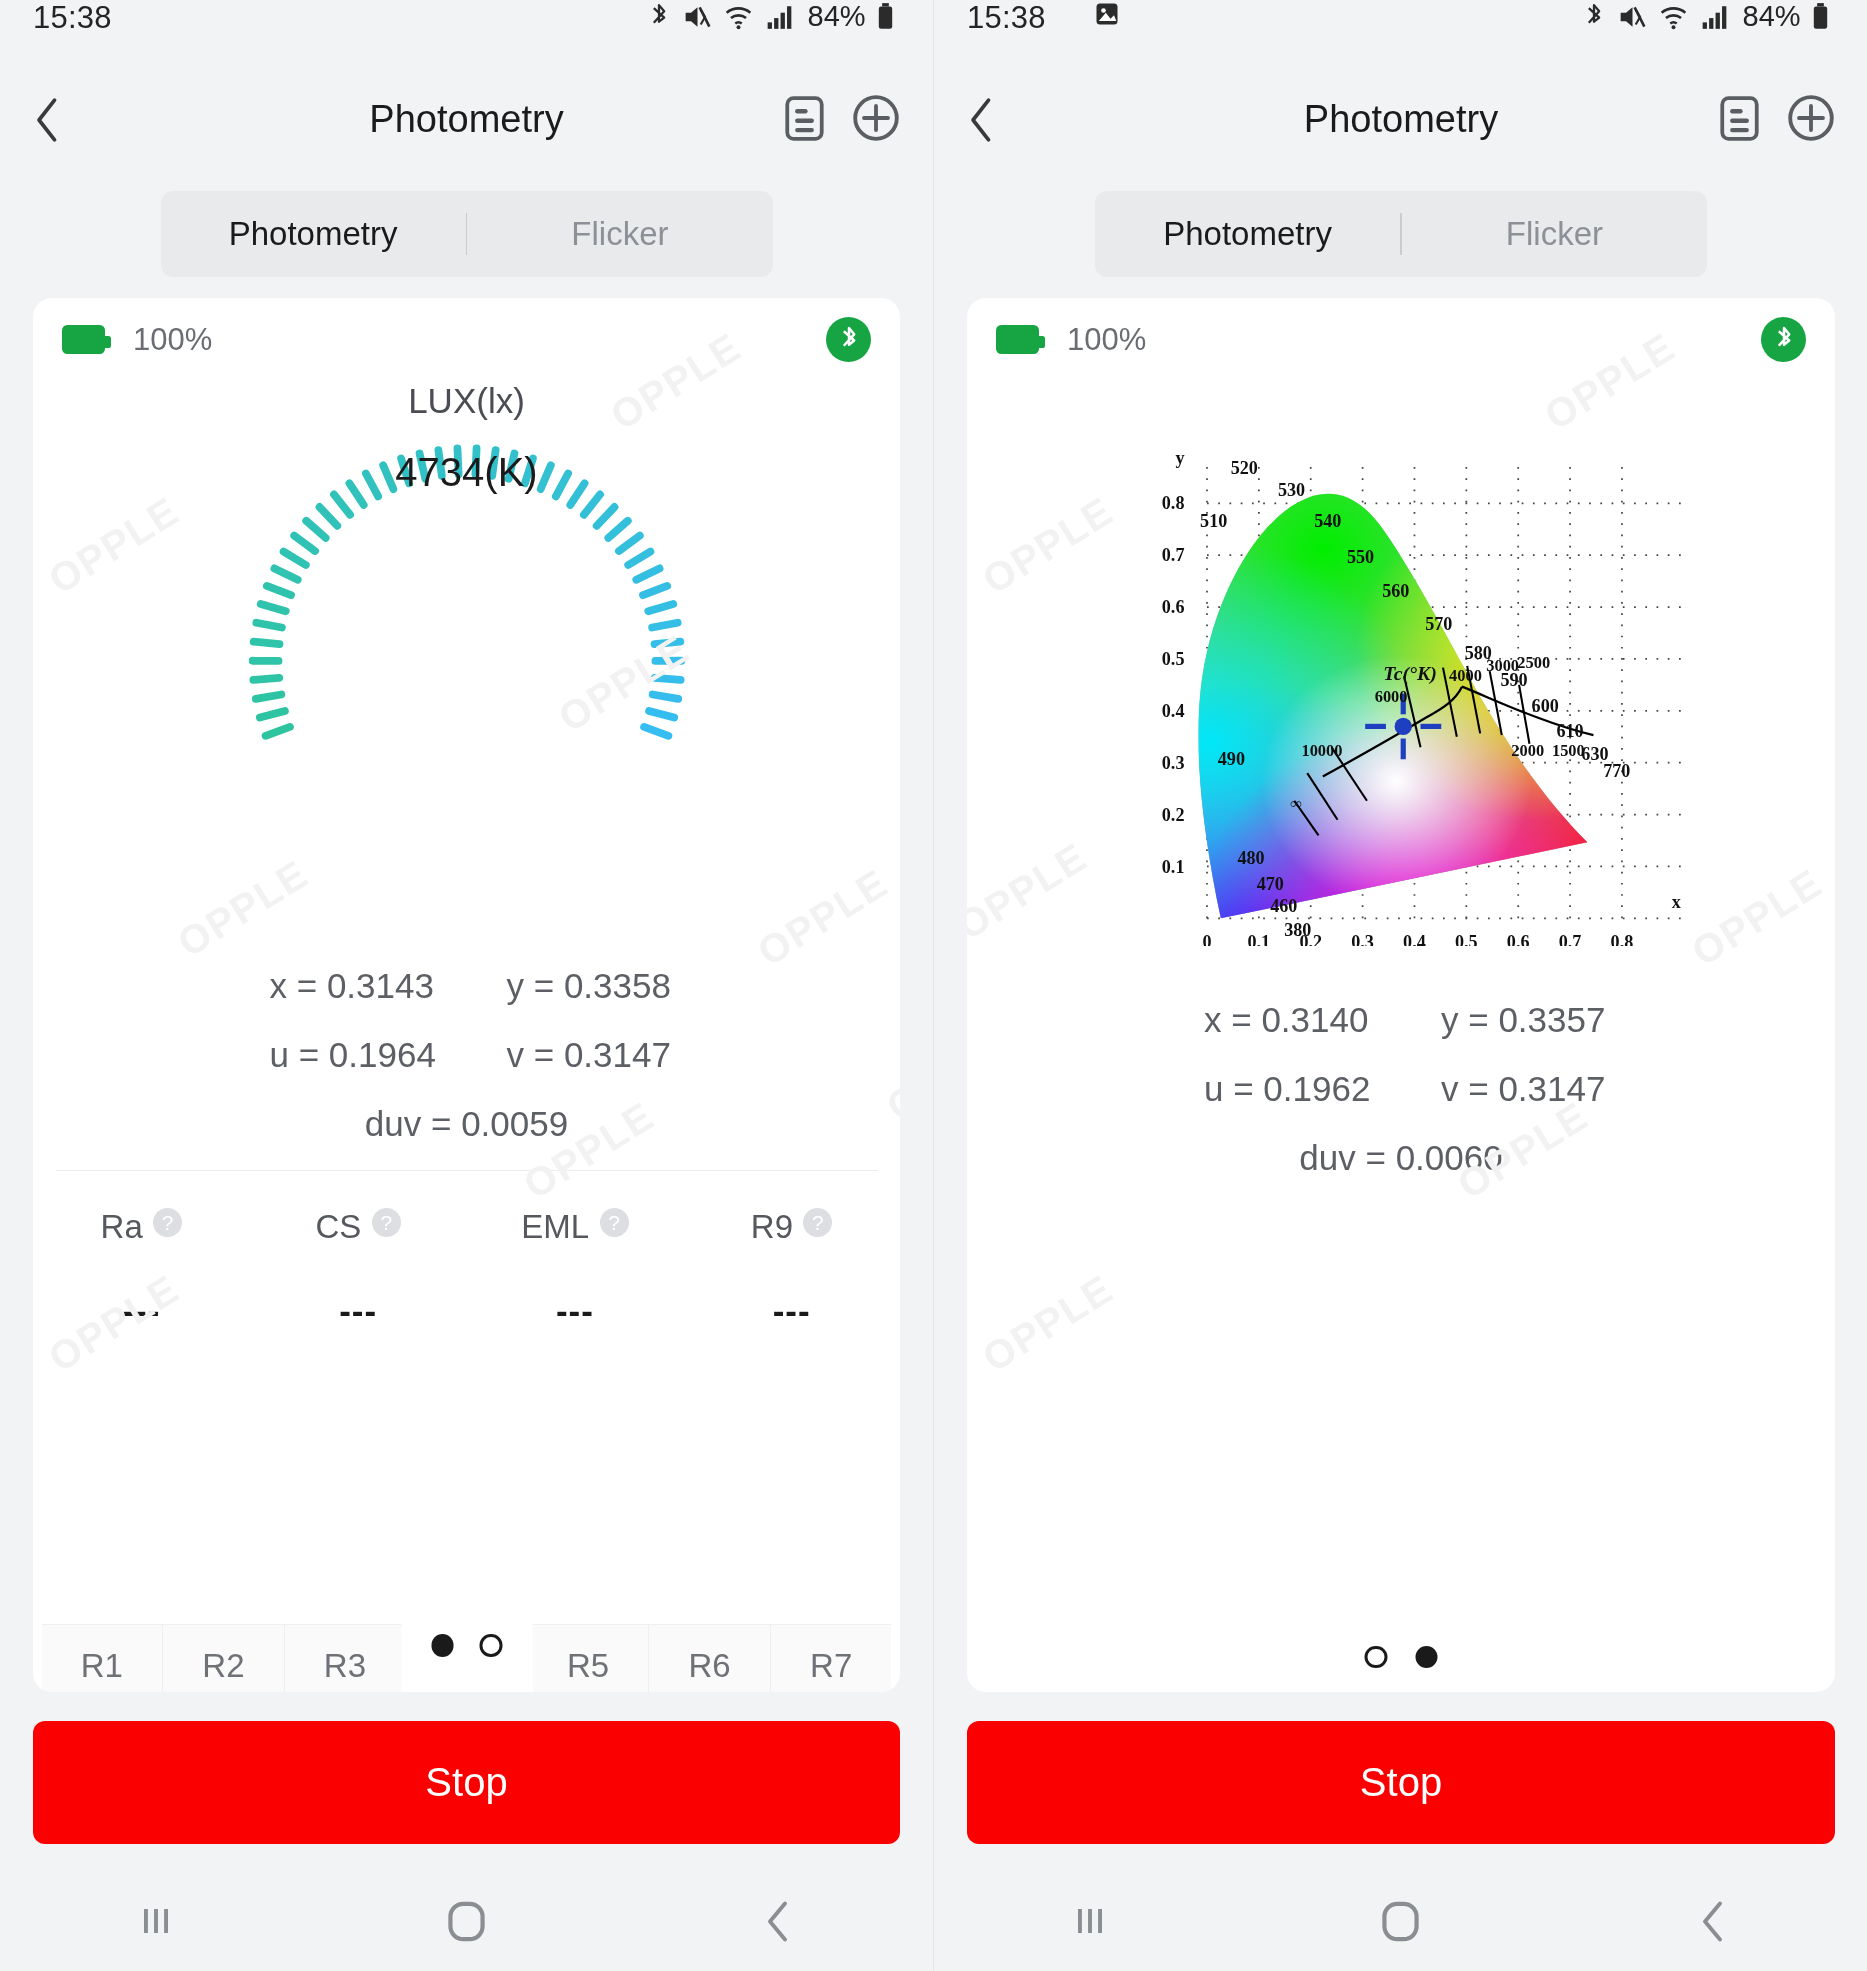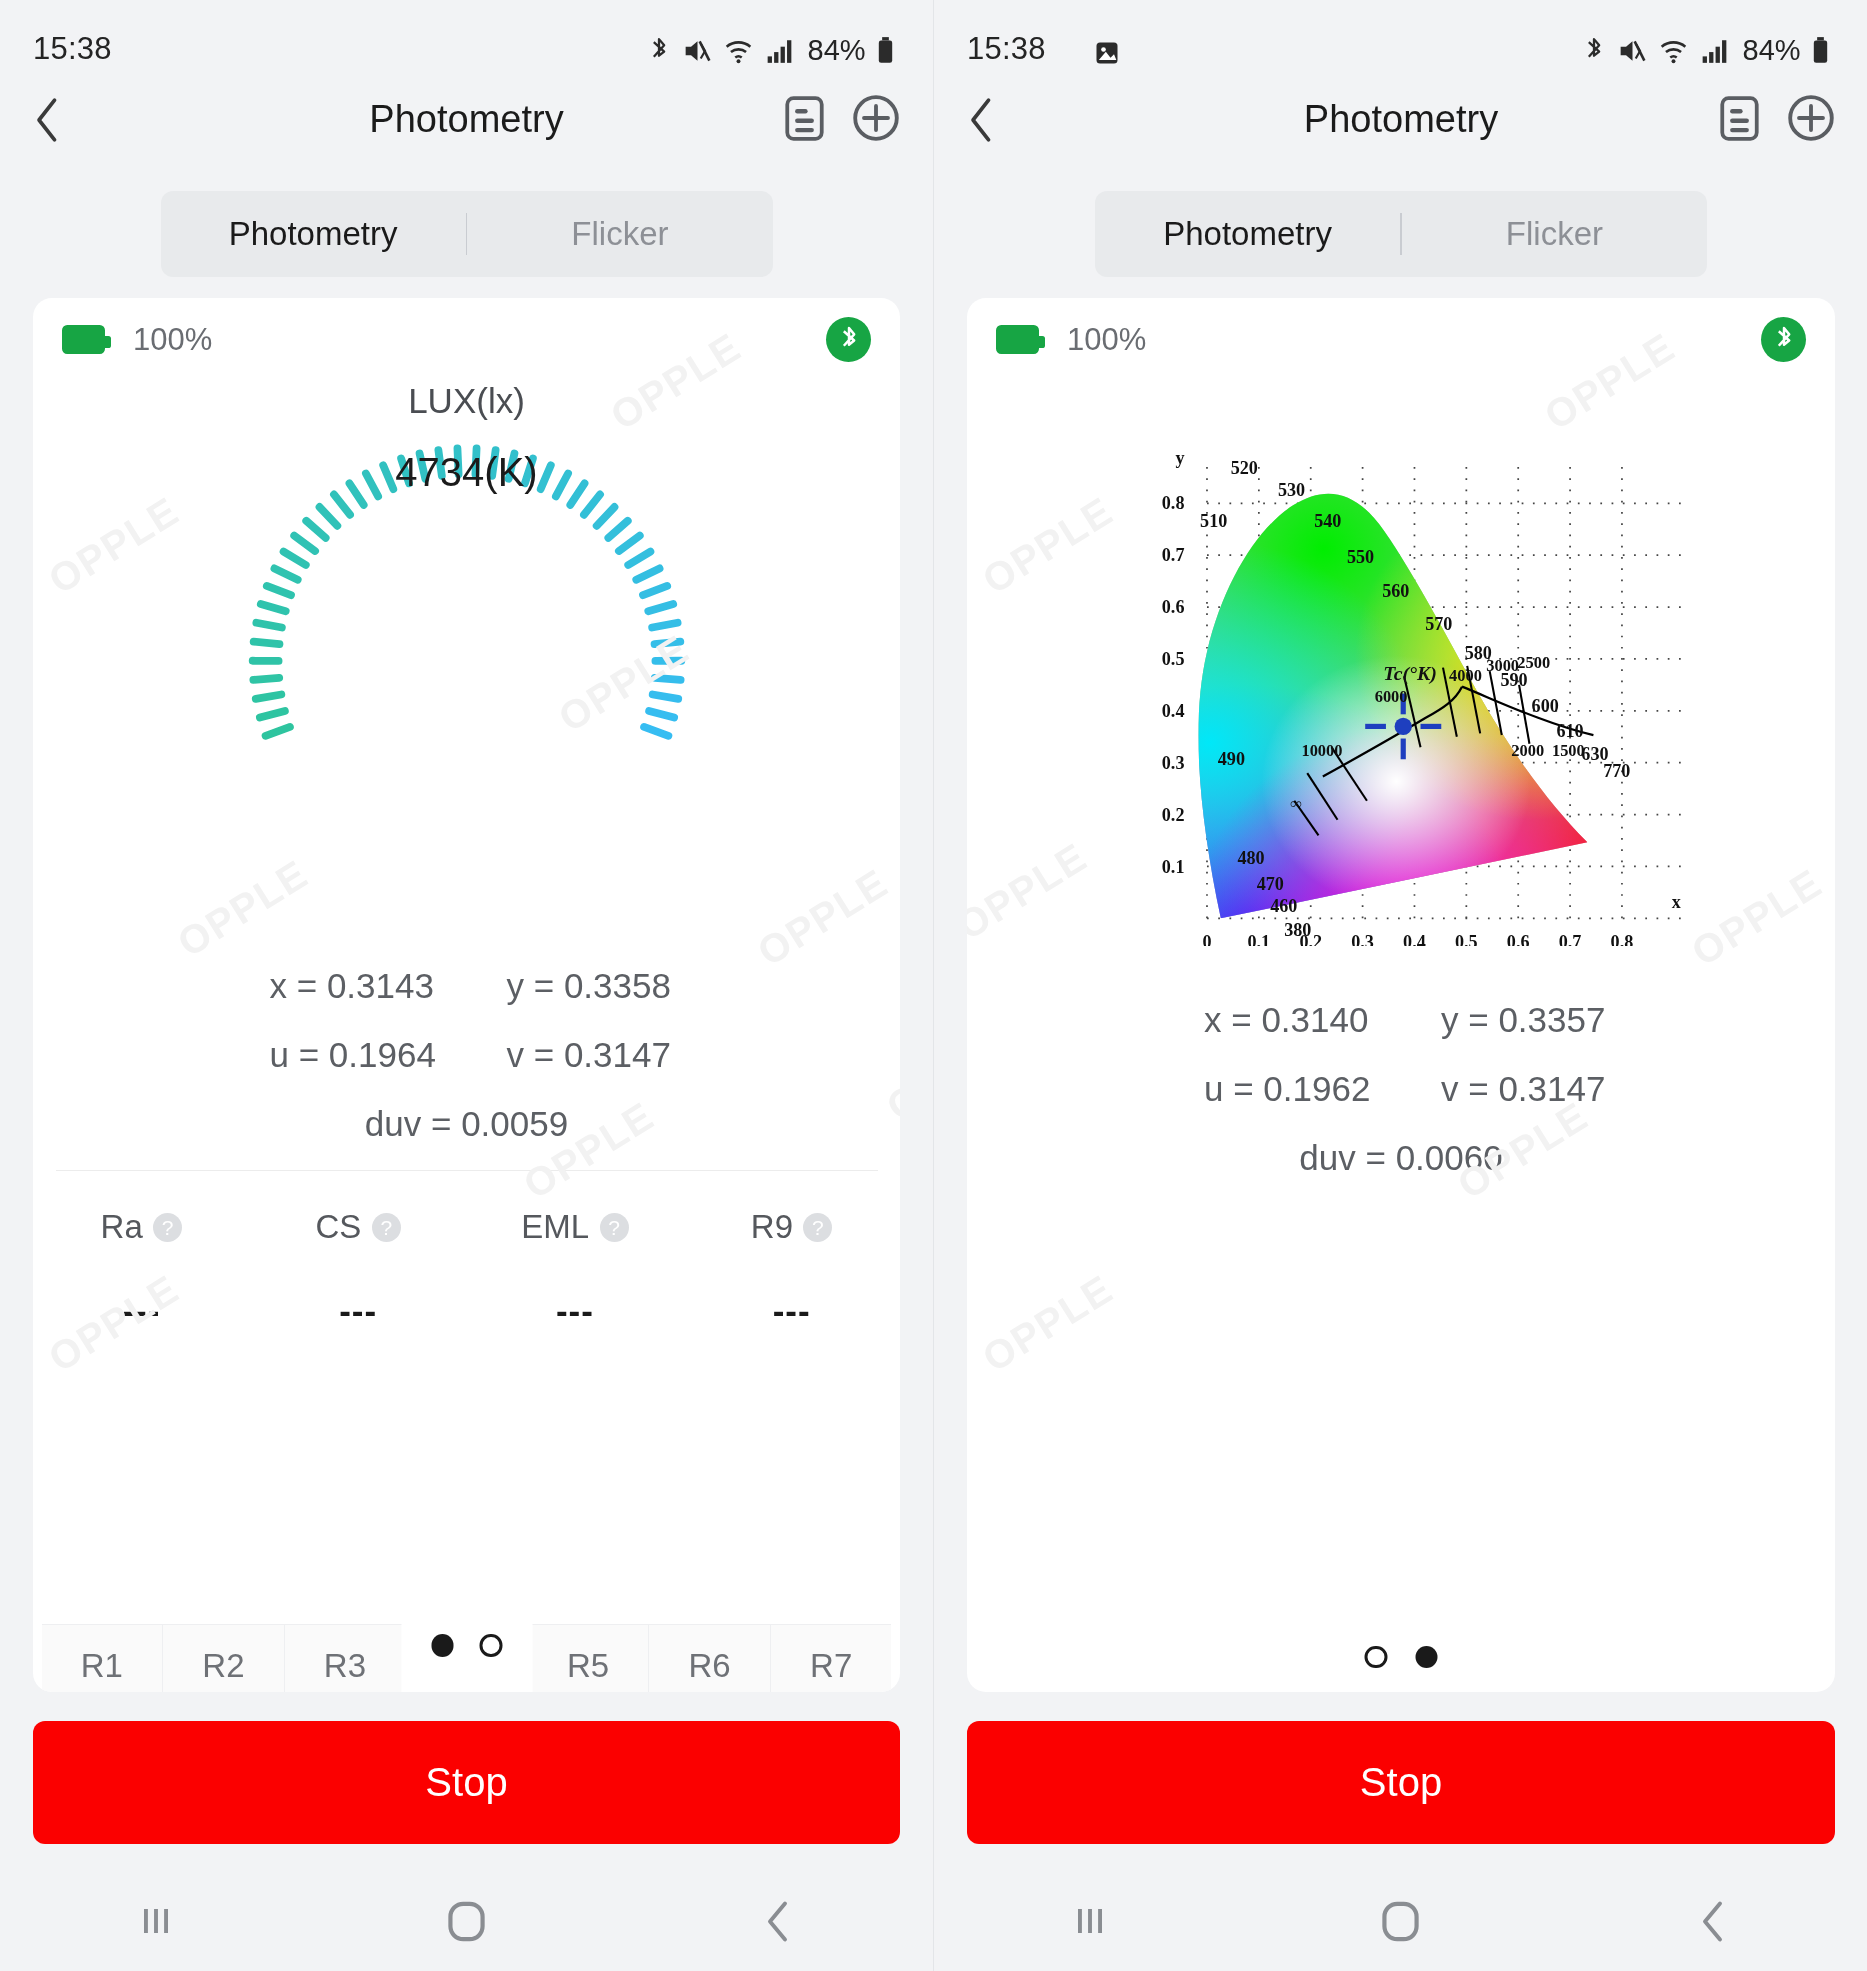--- a/index.html
+++ b/index.html
@@ -15,21 +15,21 @@
     background:#f2f3f5;
     position:relative;
     display:flex; flex-direction:column;
     border-right:0.9px solid #e3e5e8;
   }
   .panel:last-child { border-right:none; }
 
   
   .statusbar {
     height:67px; flex:0 0 67px;
-    display:flex; align-items:flex-end;
+    display:flex; align-items:flex-start;
     padding:0 38px 0 33px;
     color:#2b2b2b;
     gap:36px;
   }
   .sb-time { font-size:31px; letter-spacing:0.2px; color:#242424; }
   .sb-shot { margin-left:12px; display:flex; align-items:center; }
   .sb-right { margin-left:auto; display:flex; align-items:center; gap:10.4px; }
   .sb-batt-text { font-size:29px; color:#242424; margin-left:3.5px; }
 
   
@@ -126,21 +126,21 @@
   .val-center { text-align:center; font-size:35px; color:#5c5f64; }
 
   .card-sep { height:0.9px; background:#ececec; margin:0 22.5px; }
 
   
   .metrics {
     display:flex; padding:38px 0 0;
   }
   .metric { flex:1; text-align:center; }
   .metric-head {
-    display:flex; align-items:center; justify-content:center; gap:10.4px;
+    display:flex; align-items:flex-start; justify-content:center; gap:10.4px;
     font-size:33px; color:#55585d;
   }
   .qmark {
     width:29px; height:29px; border-radius:50%;
     background:#dcdee1; color:#ffffff;
     font-size:21px; line-height:29px; text-align:center;
     display:inline-block;
   }
   .metric-val {
     margin-top:45px; font-size:35px; color:#1a1a1a; font-weight:bold; letter-spacing:0.9px;

